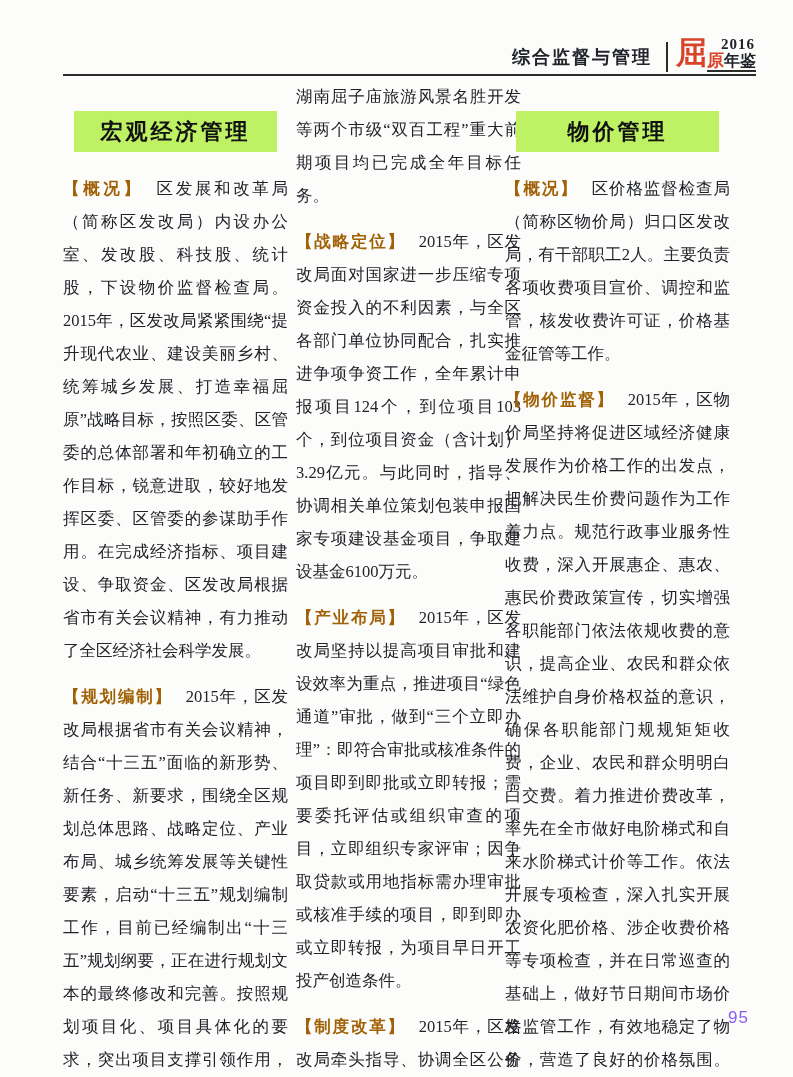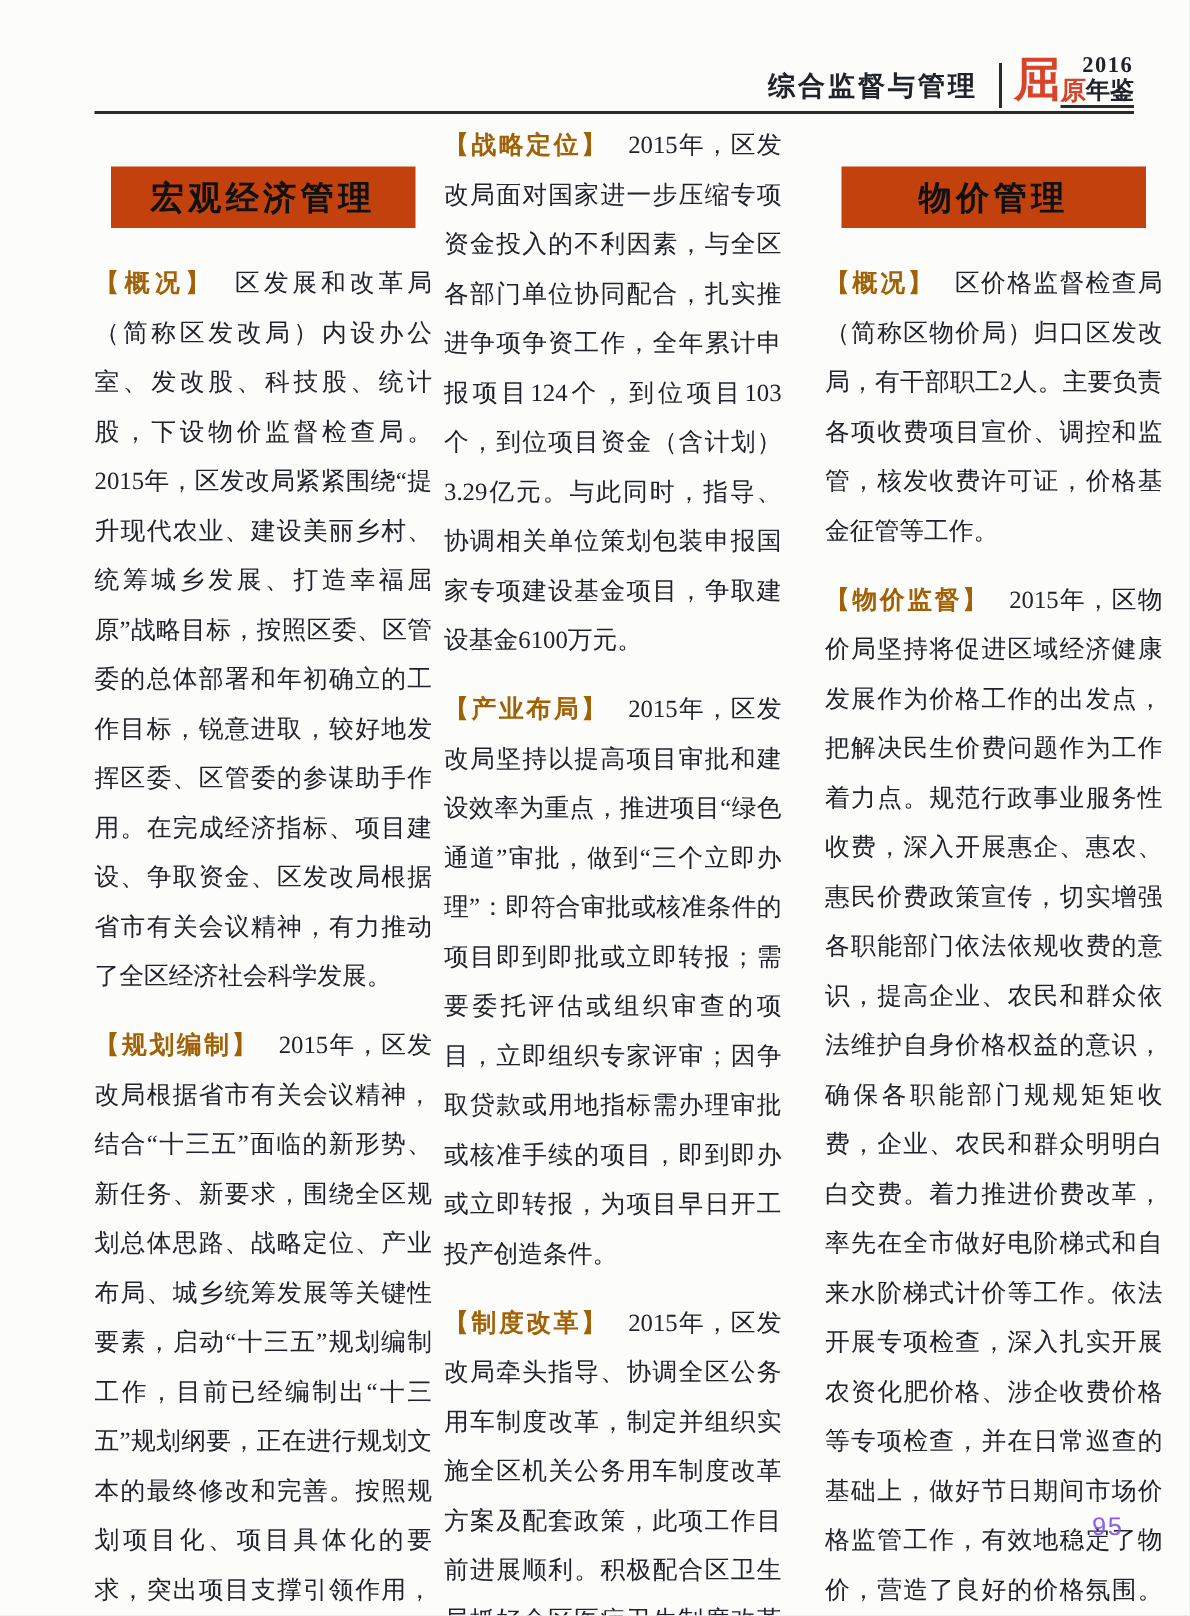--- a/index.html
+++ b/index.html
@@ -25,36 +25,36 @@
     margin-right:14px;line-height:1;padding-bottom:6px;
   }
   .header-divider{
     width:2px;height:30px;background:#2b2b2b;margin-right:8px;
   }
   .logo{display:flex;align-items:flex-start;line-height:1;}
   .logo-main{
     color:#d8432a;font-weight:bold;font-size:31px;line-height:1;
     font-family:"Liberation Serif","DejaVu Serif",serif;
   }
-  .logo-right{display:flex;flex-direction:column;align-items:center;border-bottom:2px solid #2b2b2b;padding-bottom:1px;}
+  .logo-right{display:flex;flex-direction:column;align-items:flex-start;border-bottom:2px solid #2b2b2b;padding-bottom:1px;}
   .logo-year{font-size:15px;font-weight:bold;letter-spacing:1px;padding-left:14px;}
   .logo-sub{display:flex;align-items:flex-end;}
   .logo-yuan{color:#d8432a;font-weight:bold;font-size:17px;}
   .logo-type{font-size:16px;font-weight:bold;}
   
   .col{
     position:absolute;width:225px;
     font-size:16.5px;line-height:33px;
     text-align:justify;text-justify:inter-ideograph;
   }
   .col-left{left:63px;top:95px;height:940px;}
   .col-mid{left:296px;top:80px;height:955px;}
-  .col-right{left:550px;top:95px;height:940px;}
+  .col-right{left:505px;top:95px;height:940px;}
   .title-box{
-    background:#c2410c;
+    background:#bef264;
     margin:16px 11px 20px 11px;
     height:41px;
     display:flex;align-items:center;justify-content:center;
     font-size:22px;font-weight:bold;letter-spacing:3px;
     line-height:1;color:#111;
   }
   .sec{margin:0 0 13px 0;}
   .sec:last-of-type{margin-bottom:0;}
   .lab{color:#a16207;font-weight:bold;margin-right:13px;letter-spacing:1px;}
   .cont{margin:0 0 13px 0;}
@@ -86,20 +86,21 @@
   </div>
 
   <div class="col col-left">
     <div class="title-box">宏观经济管理</div>
     <p class="sec"><span class="lab">【概况】</span><span>区发展和改革局（简称区发改局）内设办公室、发改股、科技股、统计股，下设物价监督检查局。2015年，区发改局紧紧围绕“提升现代农业、建设美丽乡村、统筹城乡发展、打造幸福屈原”战略目标，按照区委、区管委的总体部署和年初确立的工作目标，锐意进取，较好地发挥区委、区管委的参谋助手作用。在完成经济指标、项目建设、争取资金、区发改局根据省市有关会议精神，有力推动了全区经济社会科学发展。</span></p>
     <p class="sec"><span class="lab">【规划编制】</span><span>2015年，区发改局根据省市有关会议精神，结合“十三五”面临的新形势、新任务、新要求，围绕全区规划总体思路、战略定位、产业布局、城乡统筹发展等关键性要素，启动“十三五”规划编制工作，目前已经编制出“十三五”规划纲要，正在进行规划文本的最终修改和完善。按照规划项目化、项目具体化的要求，突出项目支撑引领作用，建设“十三五”规划重大项目库，项目库共收纳项目126个。</span></p>
 
   </div>
 
   <div class="col col-mid">
+    <p class="cont">湖南屈子庙旅游风景名胜开发等两个市级“双百工程”重大前期项目均已完成全年目标任务。</p>
     <p class="sec"><span class="lab">【战略定位】</span><span>2015年，区发改局面对国家进一步压缩专项资金投入的不利因素，与全区各部门单位协同配合，扎实推进争项争资工作，全年累计申报项目124个，到位项目103个，到位项目资金（含计划）3.29亿元。与此同时，指导、协调相关单位策划包装申报国家专项建设基金项目，争取建设基金6100万元。</span></p>
     <p class="sec"><span class="lab">【产业布局】</span><span>2015年，区发改局坚持以提高项目审批和建设效率为重点，推进项目“绿色通道”审批，做到“三个立即办理”：即符合审批或核准条件的项目即到即批或立即转报；需要委托评估或组织审查的项目，立即组织专家评审；因争取贷款或用地指标需办理审批或核准手续的项目，即到即办或立即转报，为项目早日开工投产创造条件。</span></p>
     <p class="sec"><span class="lab">【制度改革】</span><span>2015年，区发改局牵头指导、协调全区公务用车制度改革，制定并组织实施全区机关公务用车制度改革方案及配套政策，此项工作目前进展顺利。积极配合区卫生局抓好全区医疗卫生制度改革工作，把深化医药卫生体制改革作为改善民生的重点工作来抓，把健全三级医疗卫生服务体系，提高医疗卫生服务能力和服务质量，完善城乡居民合作医疗保险制度作为卫生改革发展的关键环节和重要着力点，狠抓落实，取得明显成效。</span></p>
 
   </div>
 
   <div class="col col-right">
     <div class="title-box">物价管理</div>
     <p class="sec"><span class="lab">【概况】</span><span>区价格监督检查局（简称区物价局）归口区发改局，有干部职工2人。主要负责各项收费项目宣价、调控和监管，核发收费许可证，价格基金征管等工作。</span></p>
     <p class="sec"><span class="lab">【物价监督】</span><span>2015年，区物价局坚持将促进区域经济健康发展作为价格工作的出发点，把解决民生价费问题作为工作着力点。规范行政事业服务性收费，深入开展惠企、惠农、惠民价费政策宣传，切实增强各职能部门依法依规收费的意识，提高企业、农民和群众依法维护自身价格权益的意识，确保各职能部门规规矩矩收费，企业、农民和群众明明白白交费。着力推进价费改革，率先在全市做好电阶梯式和自来水阶梯式计价等工作。依法开展专项检查，深入扎实开展农资化肥价格、涉企收费价格等专项检查，并在日常巡查的基础上，做好节日期间市场价格监管工作，有效地稳定了物价，营造了良好的价格氛围。加大对价格举报案件的查处力度，确保价格举报诉求渠道畅通，确保及时查处价格举报案件，全年查处价格举报案件30多起，按照客观、科学、公正、独立、信誉的原则，为司法机关量刑与行政机关处罚提供科学依据。全年接受司法、行政机关委托鉴证300余起，出具鉴定文书200余起。积极做好“菜篮子”工程扶持项目库建设工作，全年争取省、市价调资金100多万元，为政府调控市场、平稳物价、扶持“菜篮子”工程建设、补贴民生提供强有力的保障。</span></p>

